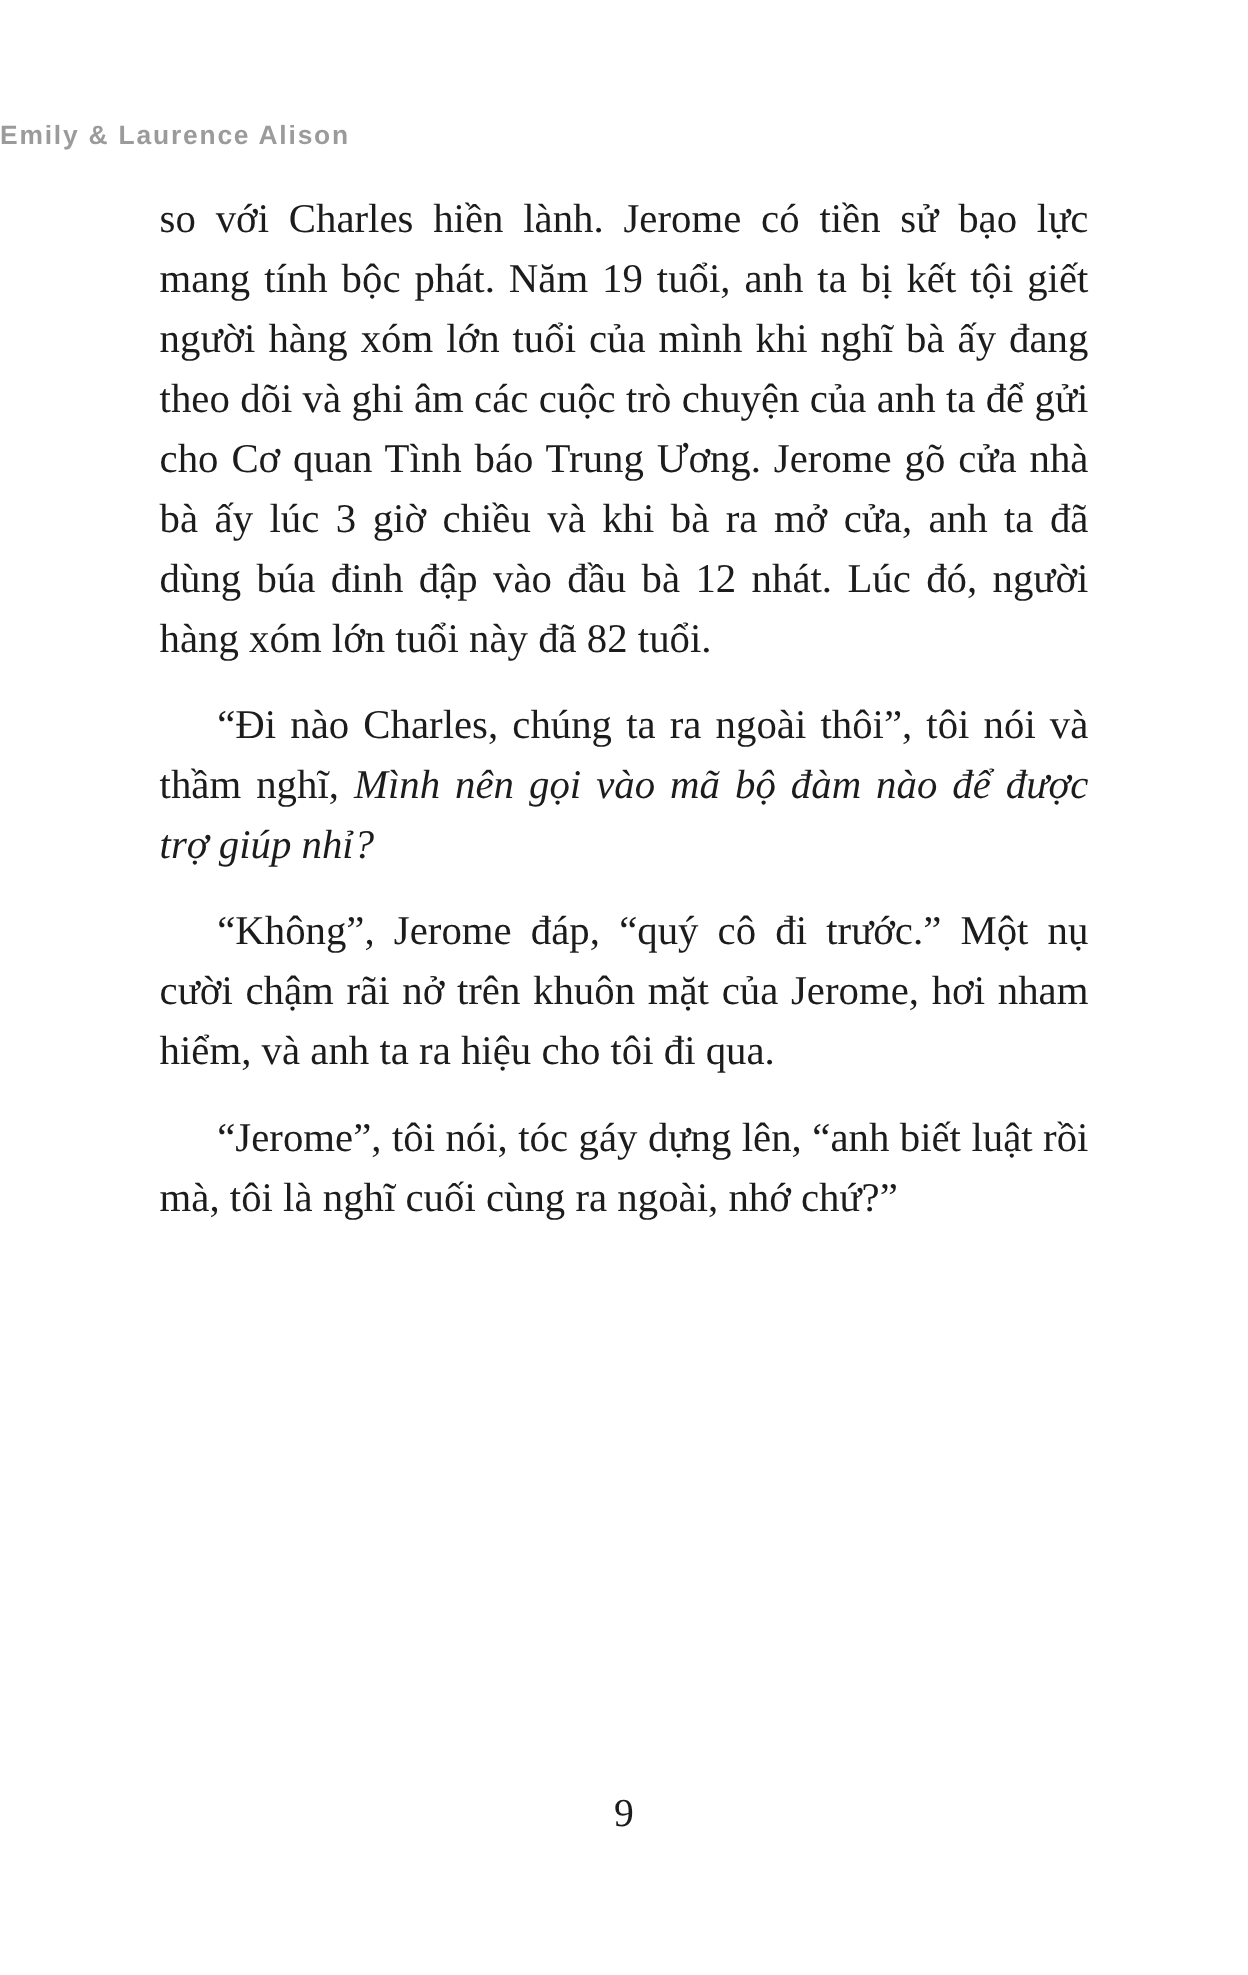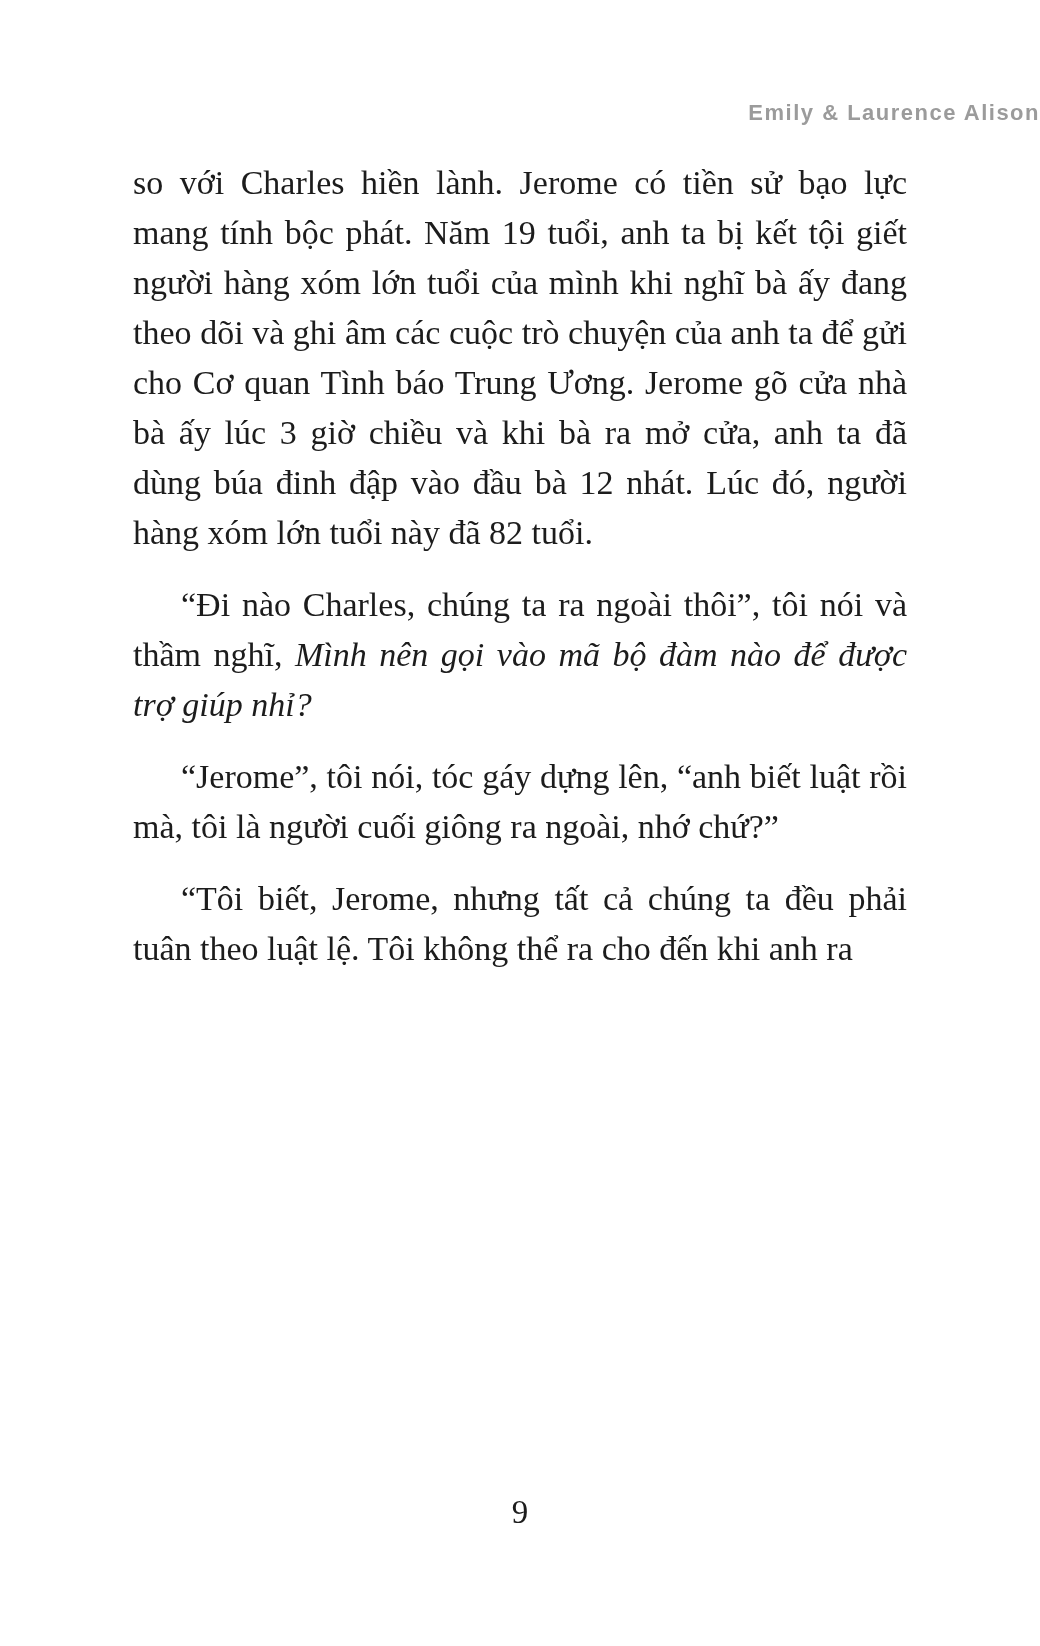--- a/index.html
+++ b/index.html
@@ -15,21 +15,21 @@
     width: 1040px;
     height: 1646px;
     background: #ffffff;
     overflow: hidden;
   }
   .running-header {
     position: absolute;
     top: 100px;
     left: 0;
     right: 0;
-    text-align: right;
+    text-align: left;
     font-family: "Liberation Sans", "DejaVu Sans", sans-serif;
     font-weight: bold;
     font-size: 22px;
     letter-spacing: 1.5px;
     color: #9b9b9b;
   }
   .body-text {
     position: absolute;
     top: 158px;
     left: 133px;
@@ -63,25 +63,25 @@
   <div class="running-header">
     <span>Emily &amp; Laurence Alison</span>
   </div>
 
   <div class="body-text">
 
     <p class="no-indent"><span>so với Charles hiền lành. Jerome có tiền sử bạo lực mang tính bộc phát. Năm 19 tuổi, anh ta bị kết tội giết người hàng xóm lớn tuổi của mình khi nghĩ bà ấy đang theo dõi và ghi âm các cuộc trò chuyện của anh ta để gửi cho Cơ quan Tình báo Trung Ương. Jerome gõ cửa nhà bà ấy lúc 3 giờ chiều và khi bà ra mở cửa, anh ta đã dùng búa đinh đập vào đầu bà 12 nhát. Lúc đó, người hàng xóm lớn tuổi này đã 82 tuổi.</span></p>
 
     <p><span>“Đi nào Charles, chúng ta ra ngoài thôi”, tôi nói và thầm nghĩ, </span><span class="seg-italic">Mình nên gọi vào mã bộ đàm nào để được trợ giúp nhỉ?</span></p>
 
+    <p><span>“Không”, Jerome đáp, “quý cô đi trước.” Một nụ cười chậm rãi nở trên khuôn mặt của Jerome, hơi nham hiểm, và anh ta ra hiệu cho tôi đi qua.</span></p>
 
-    <p><span>“Jerome”, tôi nói, tóc gáy dựng lên, “anh biết luật rồi mà, tôi là người cuối giông ra ngoài, nhớ chứ?”</span></p>
+    <p><span>“Jerome”, tôi nói, tóc gáy dựng lên, “anh biết luật rồi mà, tôi là nghĩ cuối cùng ra ngoài, nhớ chứ?”</span></p>
 
 
-    <p><span>“Tôi biết, Jerome, nhưng tất cả chúng ta đều phải tuân theo luật lệ. Tôi không thể ra cho đến khi anh ra</span></p>
 
   </div>
 
   <div class="page-footer">
     <span>9</span>
   </div>
 
 </div>
 
 </body></html>

